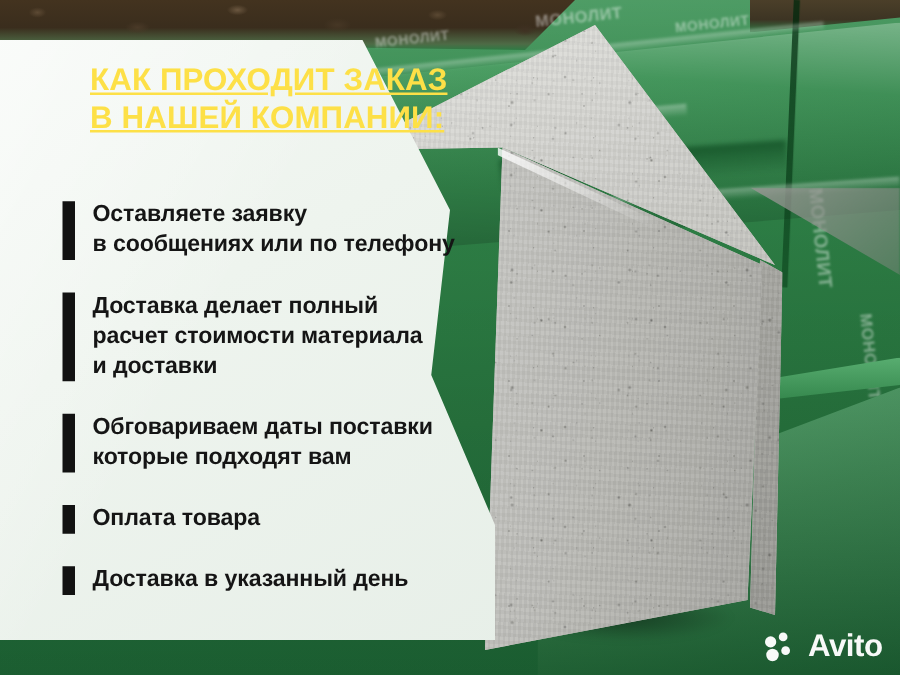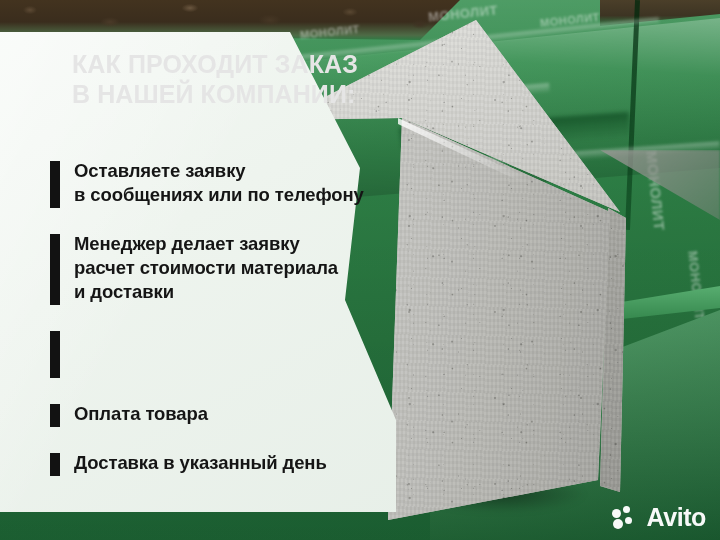--- a/index.html
+++ b/index.html
@@ -216,22 +216,23 @@
   #title {
     position: absolute;
     left: 72px;
     top: 18px;
     width: 320px;
     margin: 0;
     font-size: 25px;
     line-height: 1.18;
     font-weight: 700;
     letter-spacing: .1px;
-    color: #e5e5e5;
+    color: #fde047;
     white-space: pre-line;
+    text-decoration: underline;
   }
 
   #steps {
     position: absolute;
     left: 50px;
     top: 103px;
     width: 350px;
     list-style: none;
     margin: 0;
     padding: 0;
@@ -352,26 +353,28 @@
 В НАШЕЙ КОМПАНИИ:</h1>
 
     <ul id="steps">
       <li class="step lines-2">
         <span class="bullet"></span>
         <span class="step-text">Оставляете заявку
 в сообщениях или по телефону</span>
       </li>
       <li class="step lines-3">
         <span class="bullet"></span>
-        <span class="step-text">Менеджер делает заявку
+        <span class="step-text">Доставка делает полный
 расчет стоимости материала
 и доставки</span>
       </li>
       <li class="step lines-2">
         <span class="bullet"></span>
+        <span class="step-text">Обговариваем даты поставки
+которые подходят вам</span>
       </li>
       <li class="step lines-1">
         <span class="bullet"></span>
         <span class="step-text">Оплата товара</span>
       </li>
       <li class="step lines-1">
         <span class="bullet"></span>
         <span class="step-text">Доставка в указанный день</span>
       </li>
     </ul>

